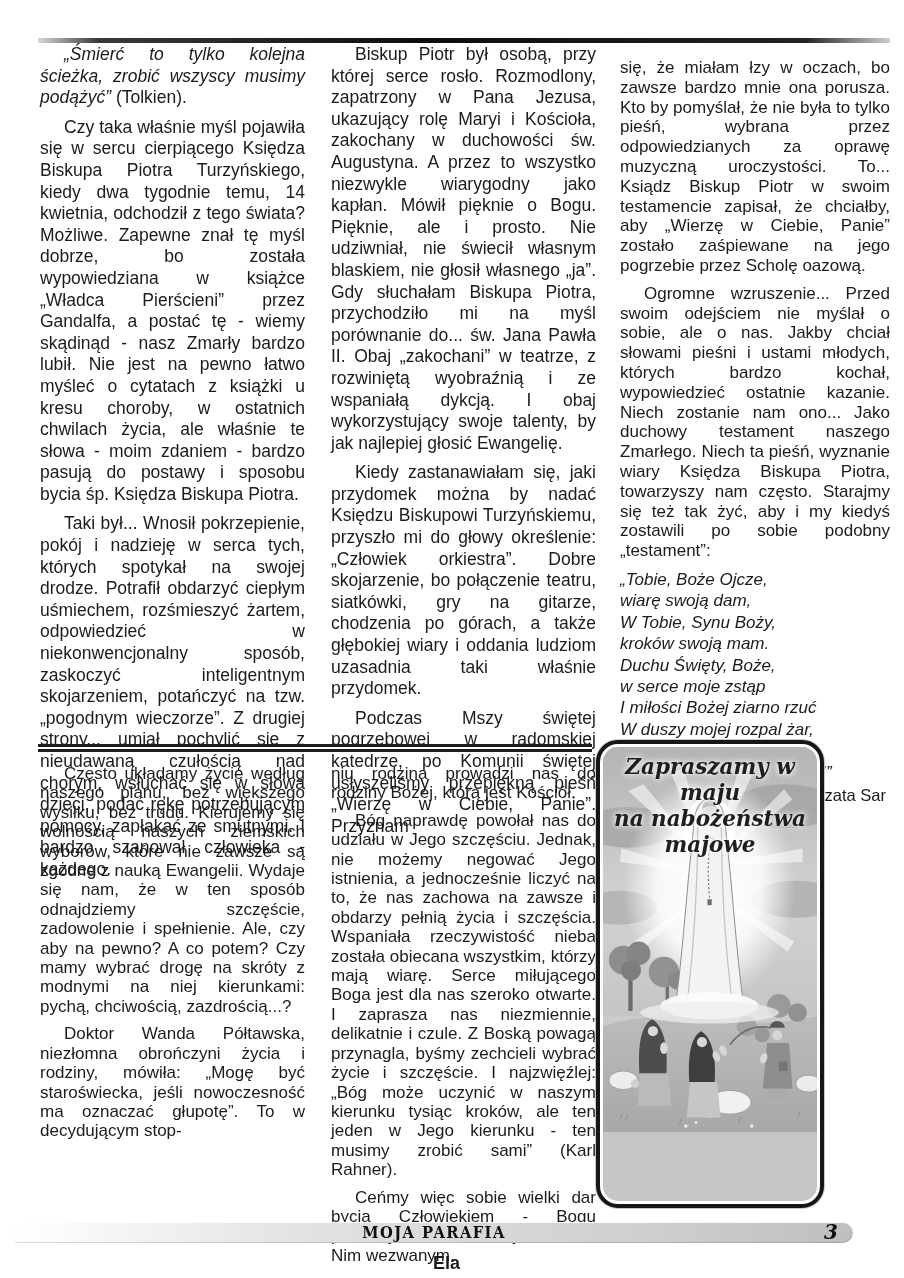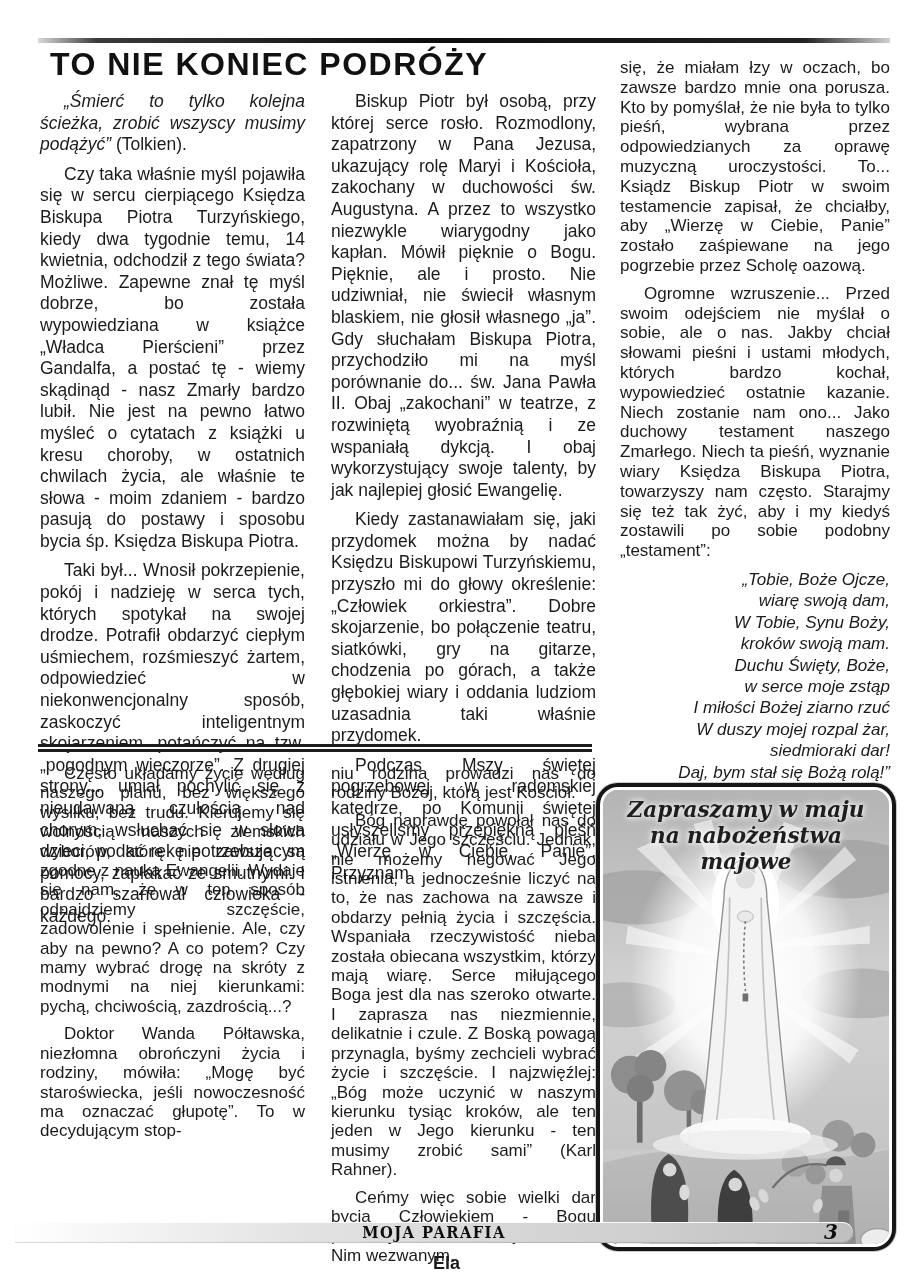--- a/index.html
+++ b/index.html
@@ -25,31 +25,31 @@
   }
   .cols2{display:flex;gap:26px;}
   .tcol{width:265px;text-align:justify;font-size:17.5px;line-height:21.6px;}
   .col3{width:270px;text-align:justify;font-size:17px;line-height:19.8px;padding-top:14px;}
   .para{margin:0 0 8px 0;text-indent:24px;}
   .para:last-child{margin-bottom:0;}
   .noindent{text-indent:0;}
   .lede{font-style:italic;}
   .lede .attr{font-style:normal;}
   
-  .poem{font-style:italic;text-align:right;margin-top:6px;line-height:21.4px;}
+  .poem{font-style:italic;text-align:left;margin-top:6px;line-height:21.4px;}
   .poem-author{font-style:normal;text-align:right;font-size:16.5px;margin-top:3px;padding-right:4px;}
   
   .bottom-section{position:absolute;left:40px;top:764px;width:556px;display:flex;gap:26px;}
   .bcol{width:265px;text-align:justify;font-size:17px;line-height:19.4px;}
   .sig{ text-align:center;margin-top:-19.4px;padding-right:34px;font-size:18px;font-weight:bold;}
   
   .notice{
-    position:absolute;left:596px;top:740px;width:300px;height:468px;
+    position:absolute;left:596px;top:740px;width:228px;height:468px;
     border:4px solid #161616;border-radius:22px;background:#fff;
-    box-sizing:border-box;padding:3px;box-shadow:0 0 0 1px #c9c9c9;margin-top:43px;
+    box-sizing:border-box;padding:3px;box-shadow:0 0 0 1px #c9c9c9;
   }
   .notice-inner{
     position:relative;width:100%;height:100%;border-radius:15px;overflow:hidden;
     background:#c6c6c6;
   }
   .notice-inner svg{position:absolute;inset:0;display:block;}
   .caption{
     position:absolute;top:7px;left:0;right:0;text-align:center;
     font-family:"DejaVu Serif",serif;font-style:italic;font-weight:700;
     font-size:21.5px;line-height:26px;color:#1e1e1e;
@@ -75,21 +75,20 @@
 </style>
 </head>
 <body>
 
 <div class="page">
 
   <div class="top-rule"></div>
 
   <div class="top-section">
     <div class="left-group">
-      <h1 class="title">TO NIE KONIEC PODRÓŻY</h1>
       <div class="cols2">
         <div class="tcol">
           <p class="para lede"><span>„Śmierć to tylko kolejna ścieżka, zrobić wszyscy musimy podążyć”</span> <span class="attr">(Tolkien).</span></p>
           <p class="para">Czy taka właśnie myśl pojawiła się w sercu cierpiącego Księdza Biskupa Piotra Turzyńskiego, kiedy dwa tygodnie temu, 14 kwietnia, odchodził z tego świata? Możliwe. Zapewne znał tę myśl dobrze, bo została wypowiedziana w książce „Władca Pierścieni” przez Gandalfa, a postać tę - wiemy skądinąd - nasz Zmarły bardzo lubił. Nie jest na pewno łatwo myśleć o cytatach z książki u kresu choroby, w ostatnich chwilach życia, ale właśnie te słowa - moim zdaniem - bardzo pasują do postawy i sposobu bycia śp. Księdza Biskupa Piotra.</p>
           <p class="para">Taki był... Wnosił pokrzepienie, pokój i nadzieję w serca tych, których spotykał na swojej drodze. Potrafił obdarzyć ciepłym uśmiechem, rozśmieszyć żartem, odpowiedzieć w niekonwencjonalny sposób, zaskoczyć inteligentnym skojarzeniem, potańczyć na tzw. „pogodnym wieczorze”. Z drugiej strony... umiał pochylić się z nieudawaną czułością nad chorym, wsłuchać się w słowa dzieci, podać rękę potrzebującym pomocy, zapłakać ze smutnymi. I bardzo szanował człowieka - każdego.</p>
         </div>
         <div class="tcol">
           <p class="para">Biskup Piotr był osobą, przy której serce rosło. Rozmodlony, zapatrzony w Pana Jezusa, ukazujący rolę Maryi i Kościoła, zakochany w duchowości św. Augustyna. A przez to wszystko niezwykle wiarygodny jako kapłan. Mówił pięknie o Bogu. Pięknie, ale i prosto. Nie udziwniał, nie świecił własnym blaskiem, nie głosił własnego „ja”. Gdy słuchałam Biskupa Piotra, przychodziło mi na myśl porównanie do... św. Jana Pawła II. Obaj „zakochani” w teatrze, z rozwiniętą wyobraźnią i ze wspaniałą dykcją. I obaj wykorzystujący swoje talenty, by jak najlepiej głosić Ewangelię.</p>
           <p class="para">Kiedy zastanawiałam się, jaki przydomek można by nadać Księdzu Biskupowi Turzyńskiemu, przyszło mi do głowy określenie: „Człowiek orkiestra”. Dobre skojarzenie, bo połączenie teatru, siatkówki, gry na gitarze, chodzenia po górach, a także głębokiej wiary i oddania ludziom uzasadnia taki właśnie przydomek.</p>
           <p class="para">Podczas Mszy świętej pogrzebowej w radomskiej katedrze, po Komunii świętej usłyszeliśmy przepiękną pieśń „Wierzę w Ciebie, Panie”. Przyznam</p>

